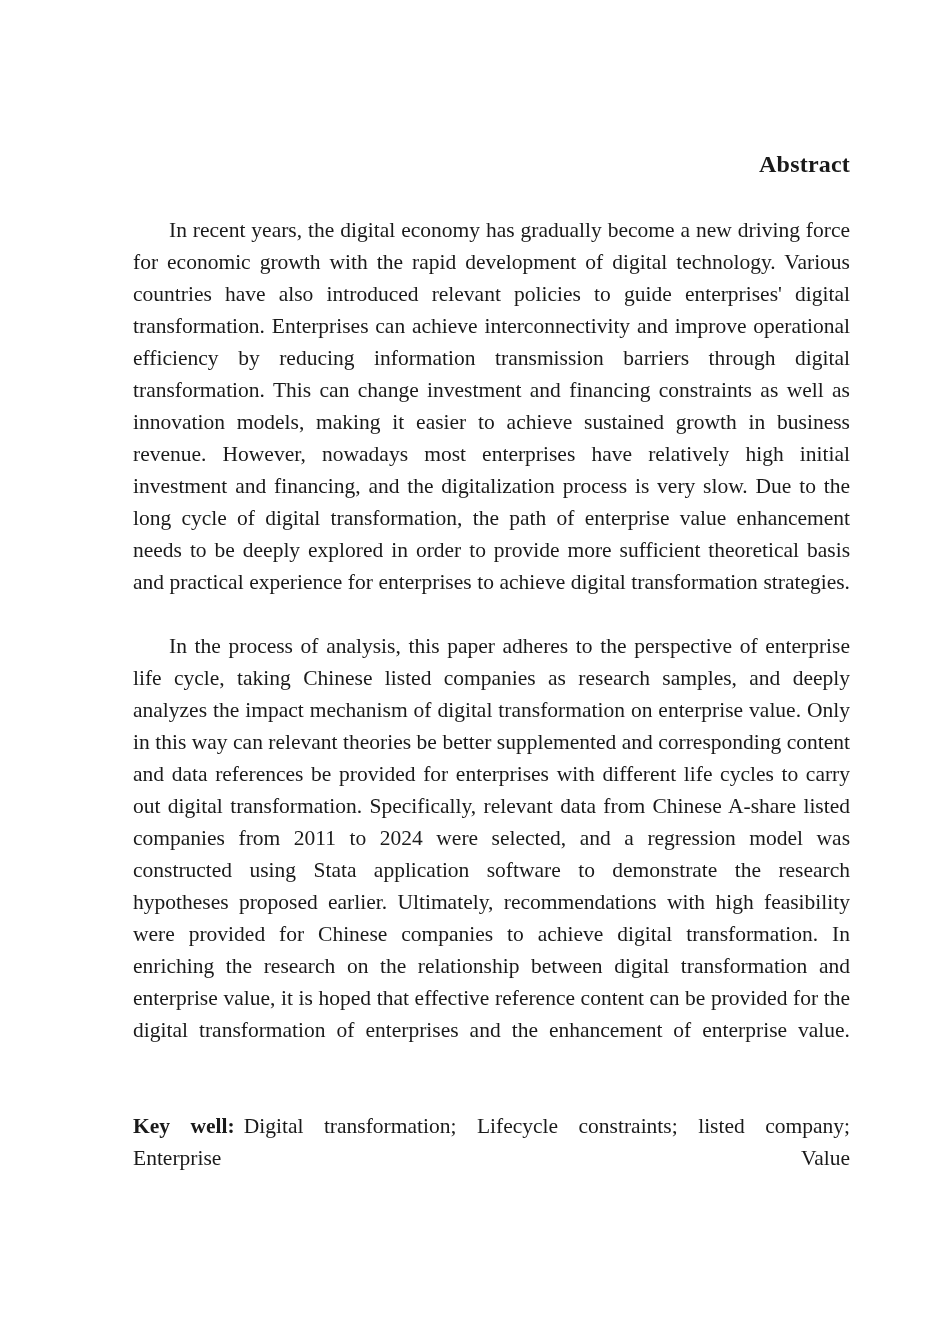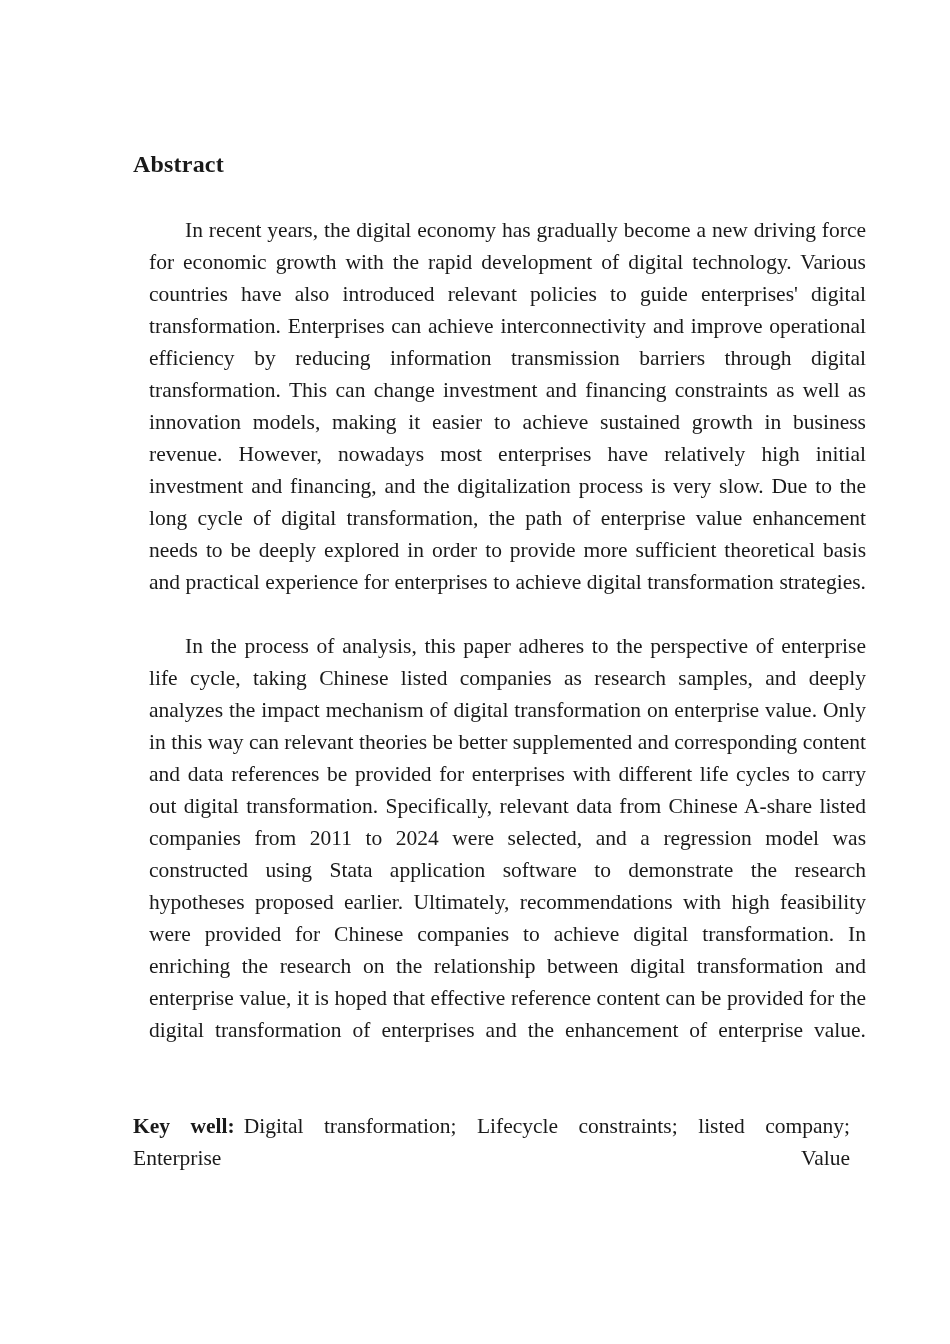--- a/index.html
+++ b/index.html
@@ -29,35 +29,35 @@
   .content {
     position: absolute;
     left: 133px;
     top: 0;
     width: 717px;
   }
 
   .doc-title {
     font-size: 24px;
     font-weight: bold;
-    text-align: left;
+    text-align: right;
     margin: 0;
     padding: 0;
     line-height: 1;
     position: absolute;
     top: 152px;
     left: 0;
     width: 717px;
     letter-spacing: 0.2px;
   }
 
   .body-block {
     position: absolute;
     top: 214px;
-    left: 16px;
+    left: 0;
     width: 717px;
   }
 
   p.para {
     margin: 0;
     padding: 0;
     font-size: 21.5px;
     line-height: 32px;
     text-align: justify;
     text-justify: inter-word;

